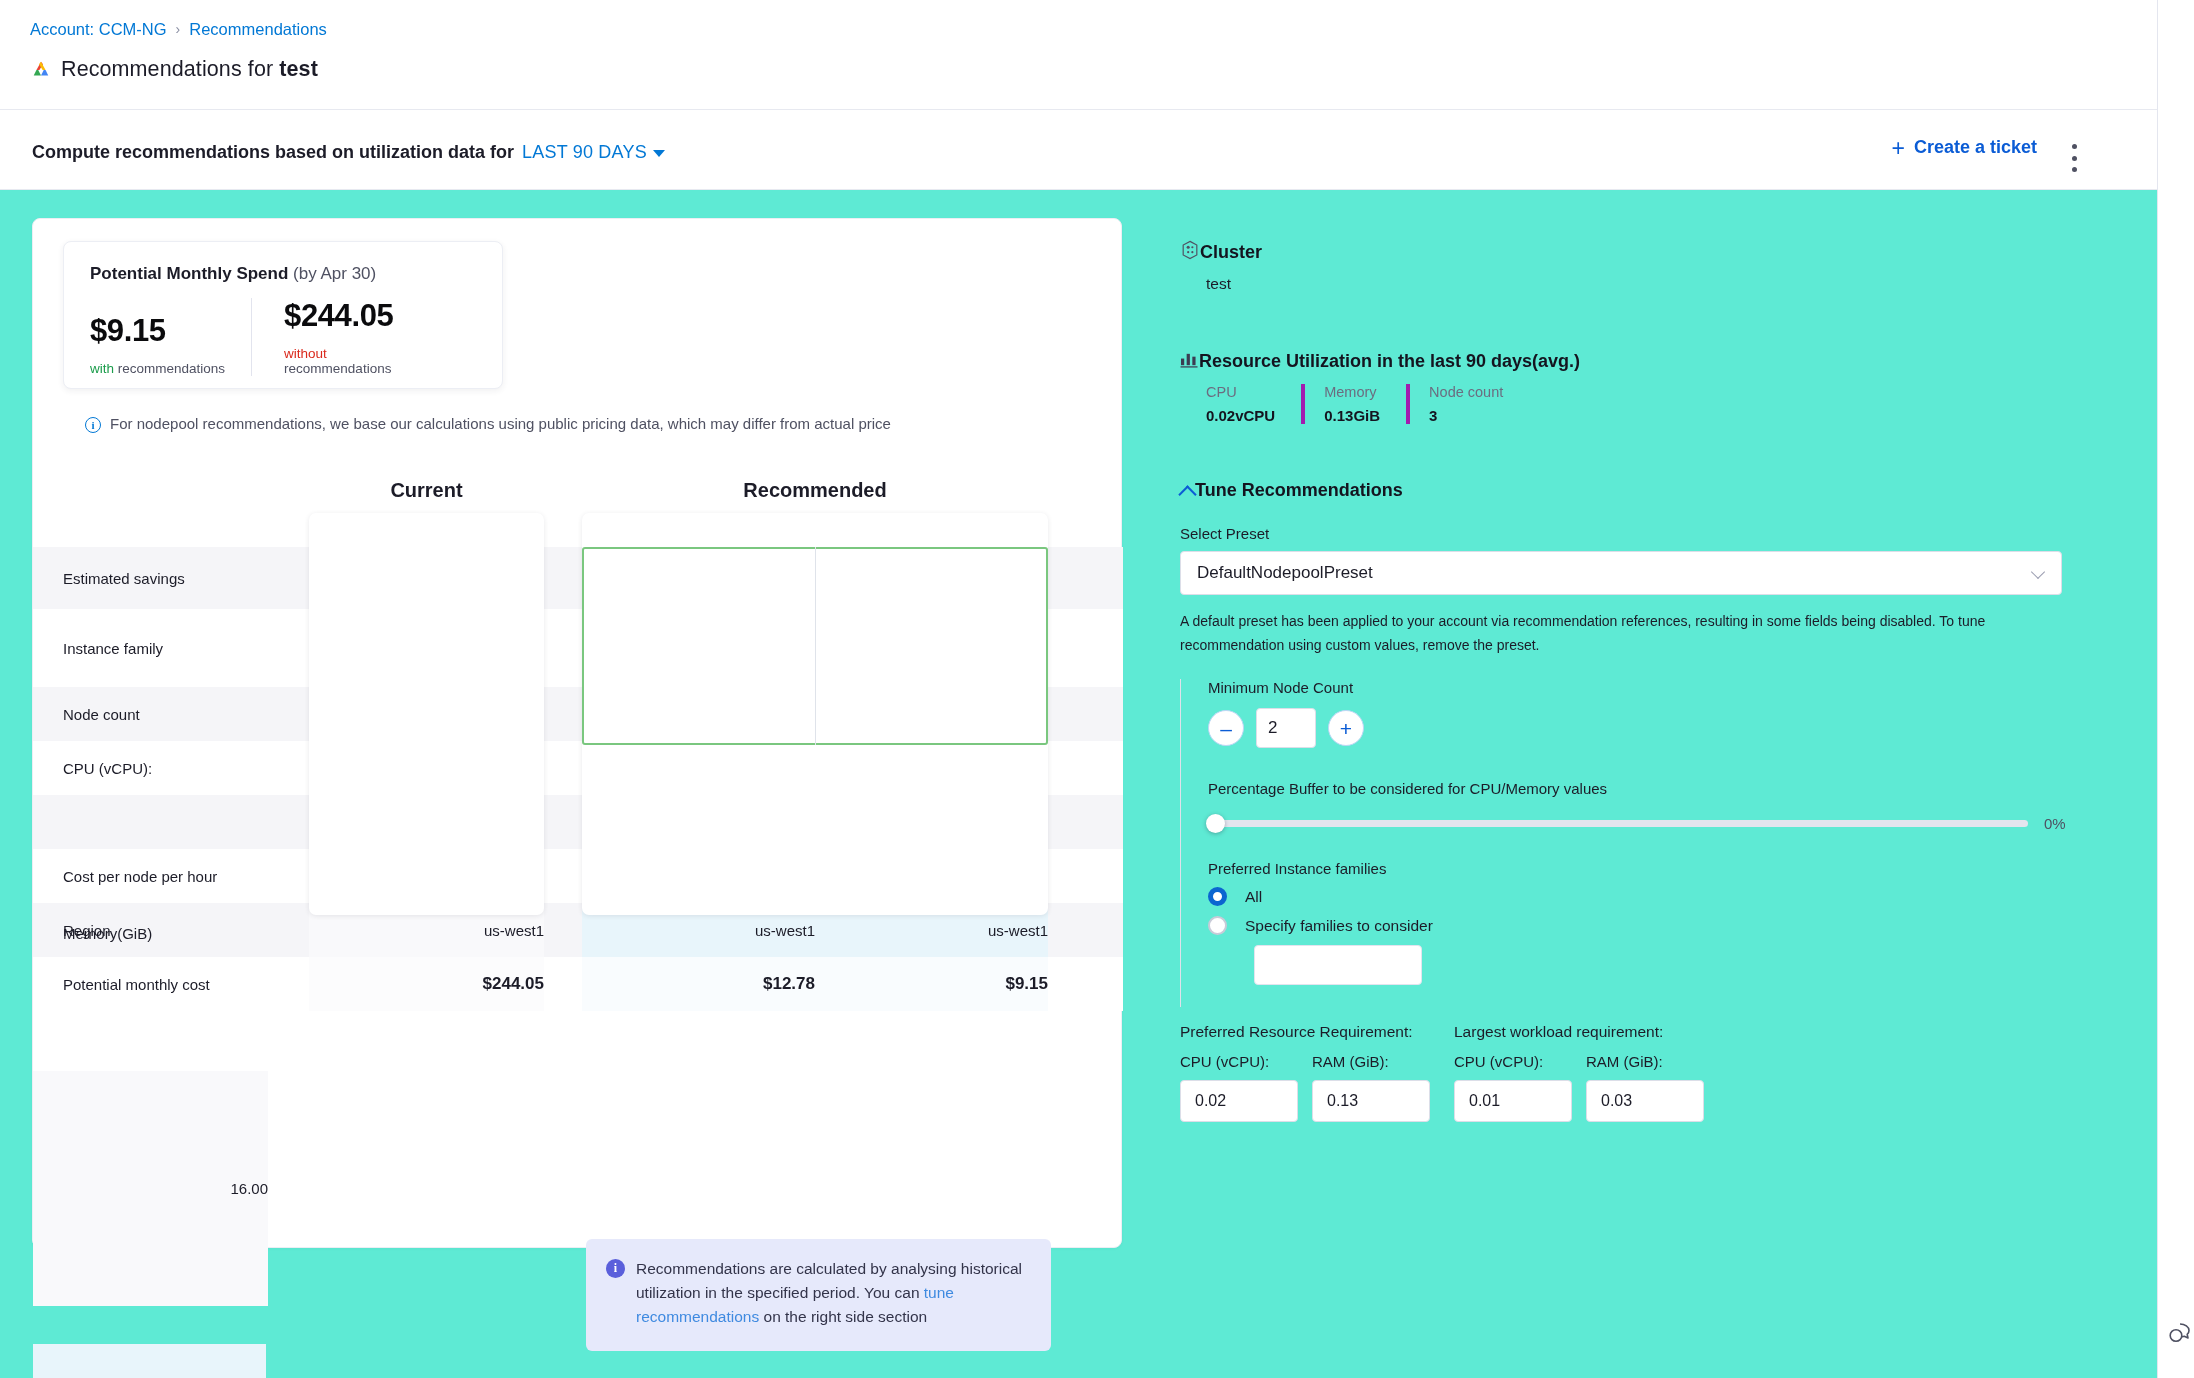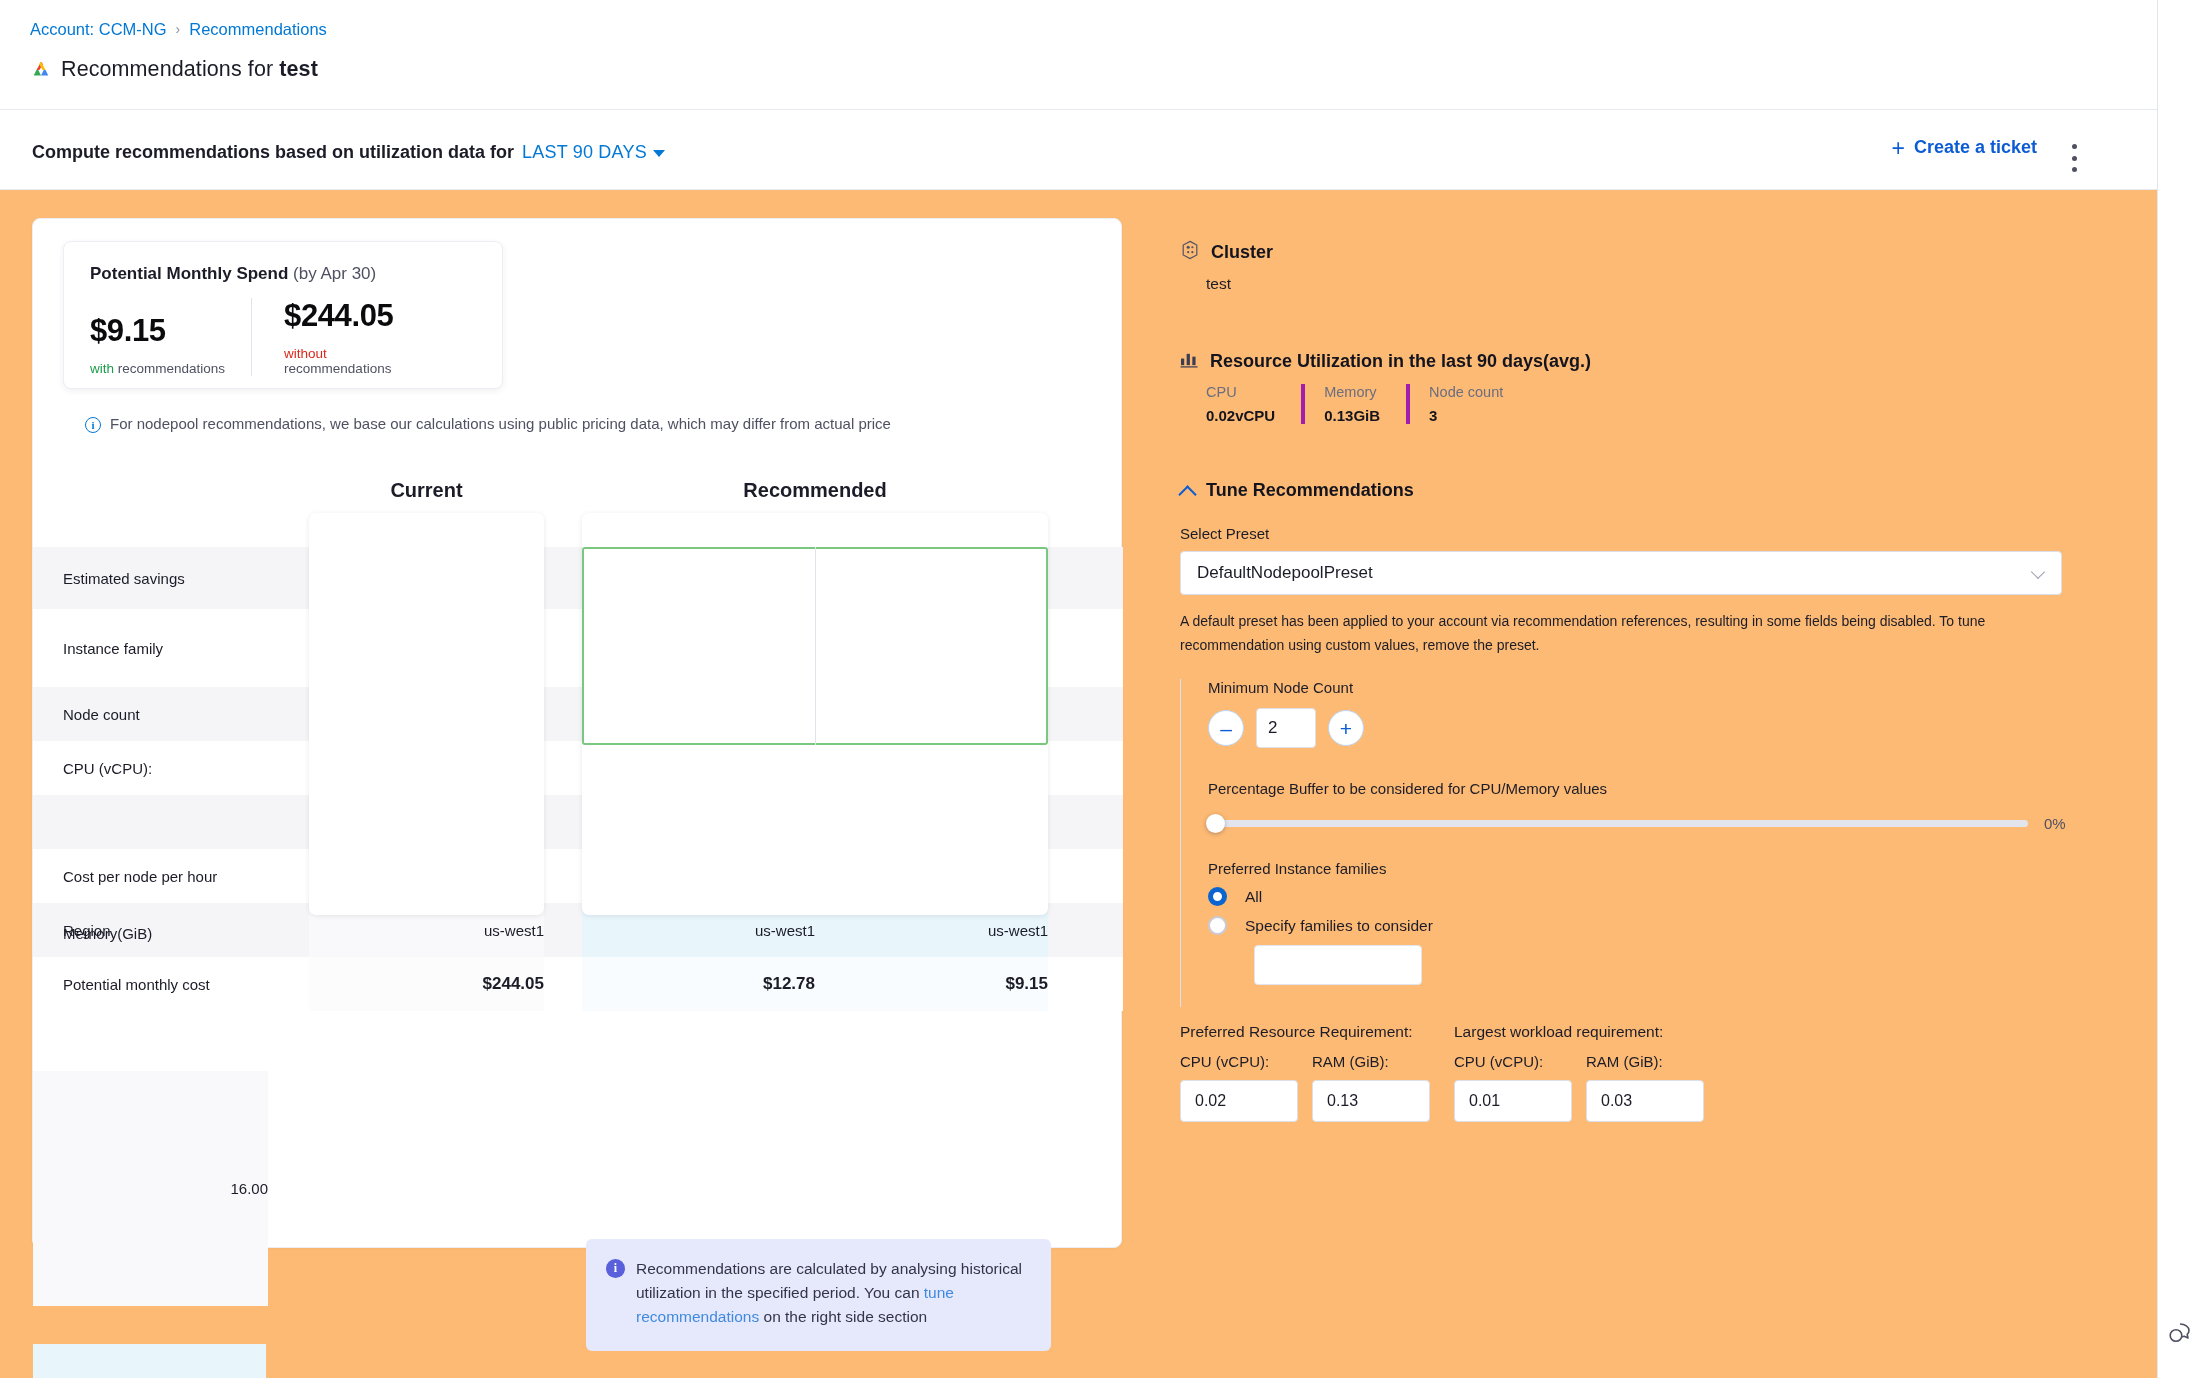--- a/index.html
+++ b/index.html
@@ -3,21 +3,21 @@
 <meta charset="utf-8">
 <style>
   * { box-sizing: border-box; margin: 0; padding: 0; }
   html, body {
     width: 2194px; height: 1378px;
     font-family: "Liberation Sans", sans-serif;
     background: #ffffff;
     color: #0b0b0d;
     overflow: hidden;
   }
-  .page { position: relative; width: 2194px; height: 1378px; background:#fdba74; }
+  .page { position: relative; width: 2194px; height: 1378px; background:#5eead4; }
 
   
   .right-rail {
     position:absolute; left:2157px; top:0; width:37px; height:1378px;
     background:#ffffff; border-left:1px solid #e4e6ef;
   }
   .chat-icon { position:absolute; left:2166px; top:1322px; width:26px; height:22px; }
 
   
   .header {
@@ -125,21 +125,21 @@
     position:absolute; left:553px; top:1020px; width:465px; height:112px;
     background:#e6e9fb; border-radius:6px; padding:18px 22px 18px 20px;
     display:flex; gap:11px;
   }
   .callout .i-badge { width:19px; height:19px; border-radius:50%; background:#5a5fdb; color:#fff; font-size:12px; font-weight:700; display:flex; align-items:center; justify-content:center; flex:0 0 19px; margin-top:2px; font-family:"Liberation Serif", serif; }
   .callout p { font-size:15.5px; line-height:24px; color:#33344a; }
   .callout a { color:#3f8ae0; text-decoration:none; cursor:pointer; }
 
   
   .right-panel { position:absolute; left:1180px; top:240px; width:960px; }
-  .sec-head { display:flex; align-items:center; gap:11px; }
+  .sec-head { display:flex; align-items:center; }
   .sec-head .ttl { font-size:18px; font-weight:700; color:#14141f; }
   .cluster-val { font-size:15.5px; color:#1c1c28; margin:11px 0 0 26px; }
 
   .util-head { margin-top:58px; }
   .util-stats { display:flex; margin:12px 0 0 26px; }
   .ustat { padding-right:26px; }
   .ustat + .ustat { padding-left:19px; border-left:4px solid #a21caf; }
   .ustat .k { font-size:14.5px; color:#6b6d80; }
   .ustat .v { font-size:15px; font-weight:700; color:#14141f; margin-top:7px; }
 

